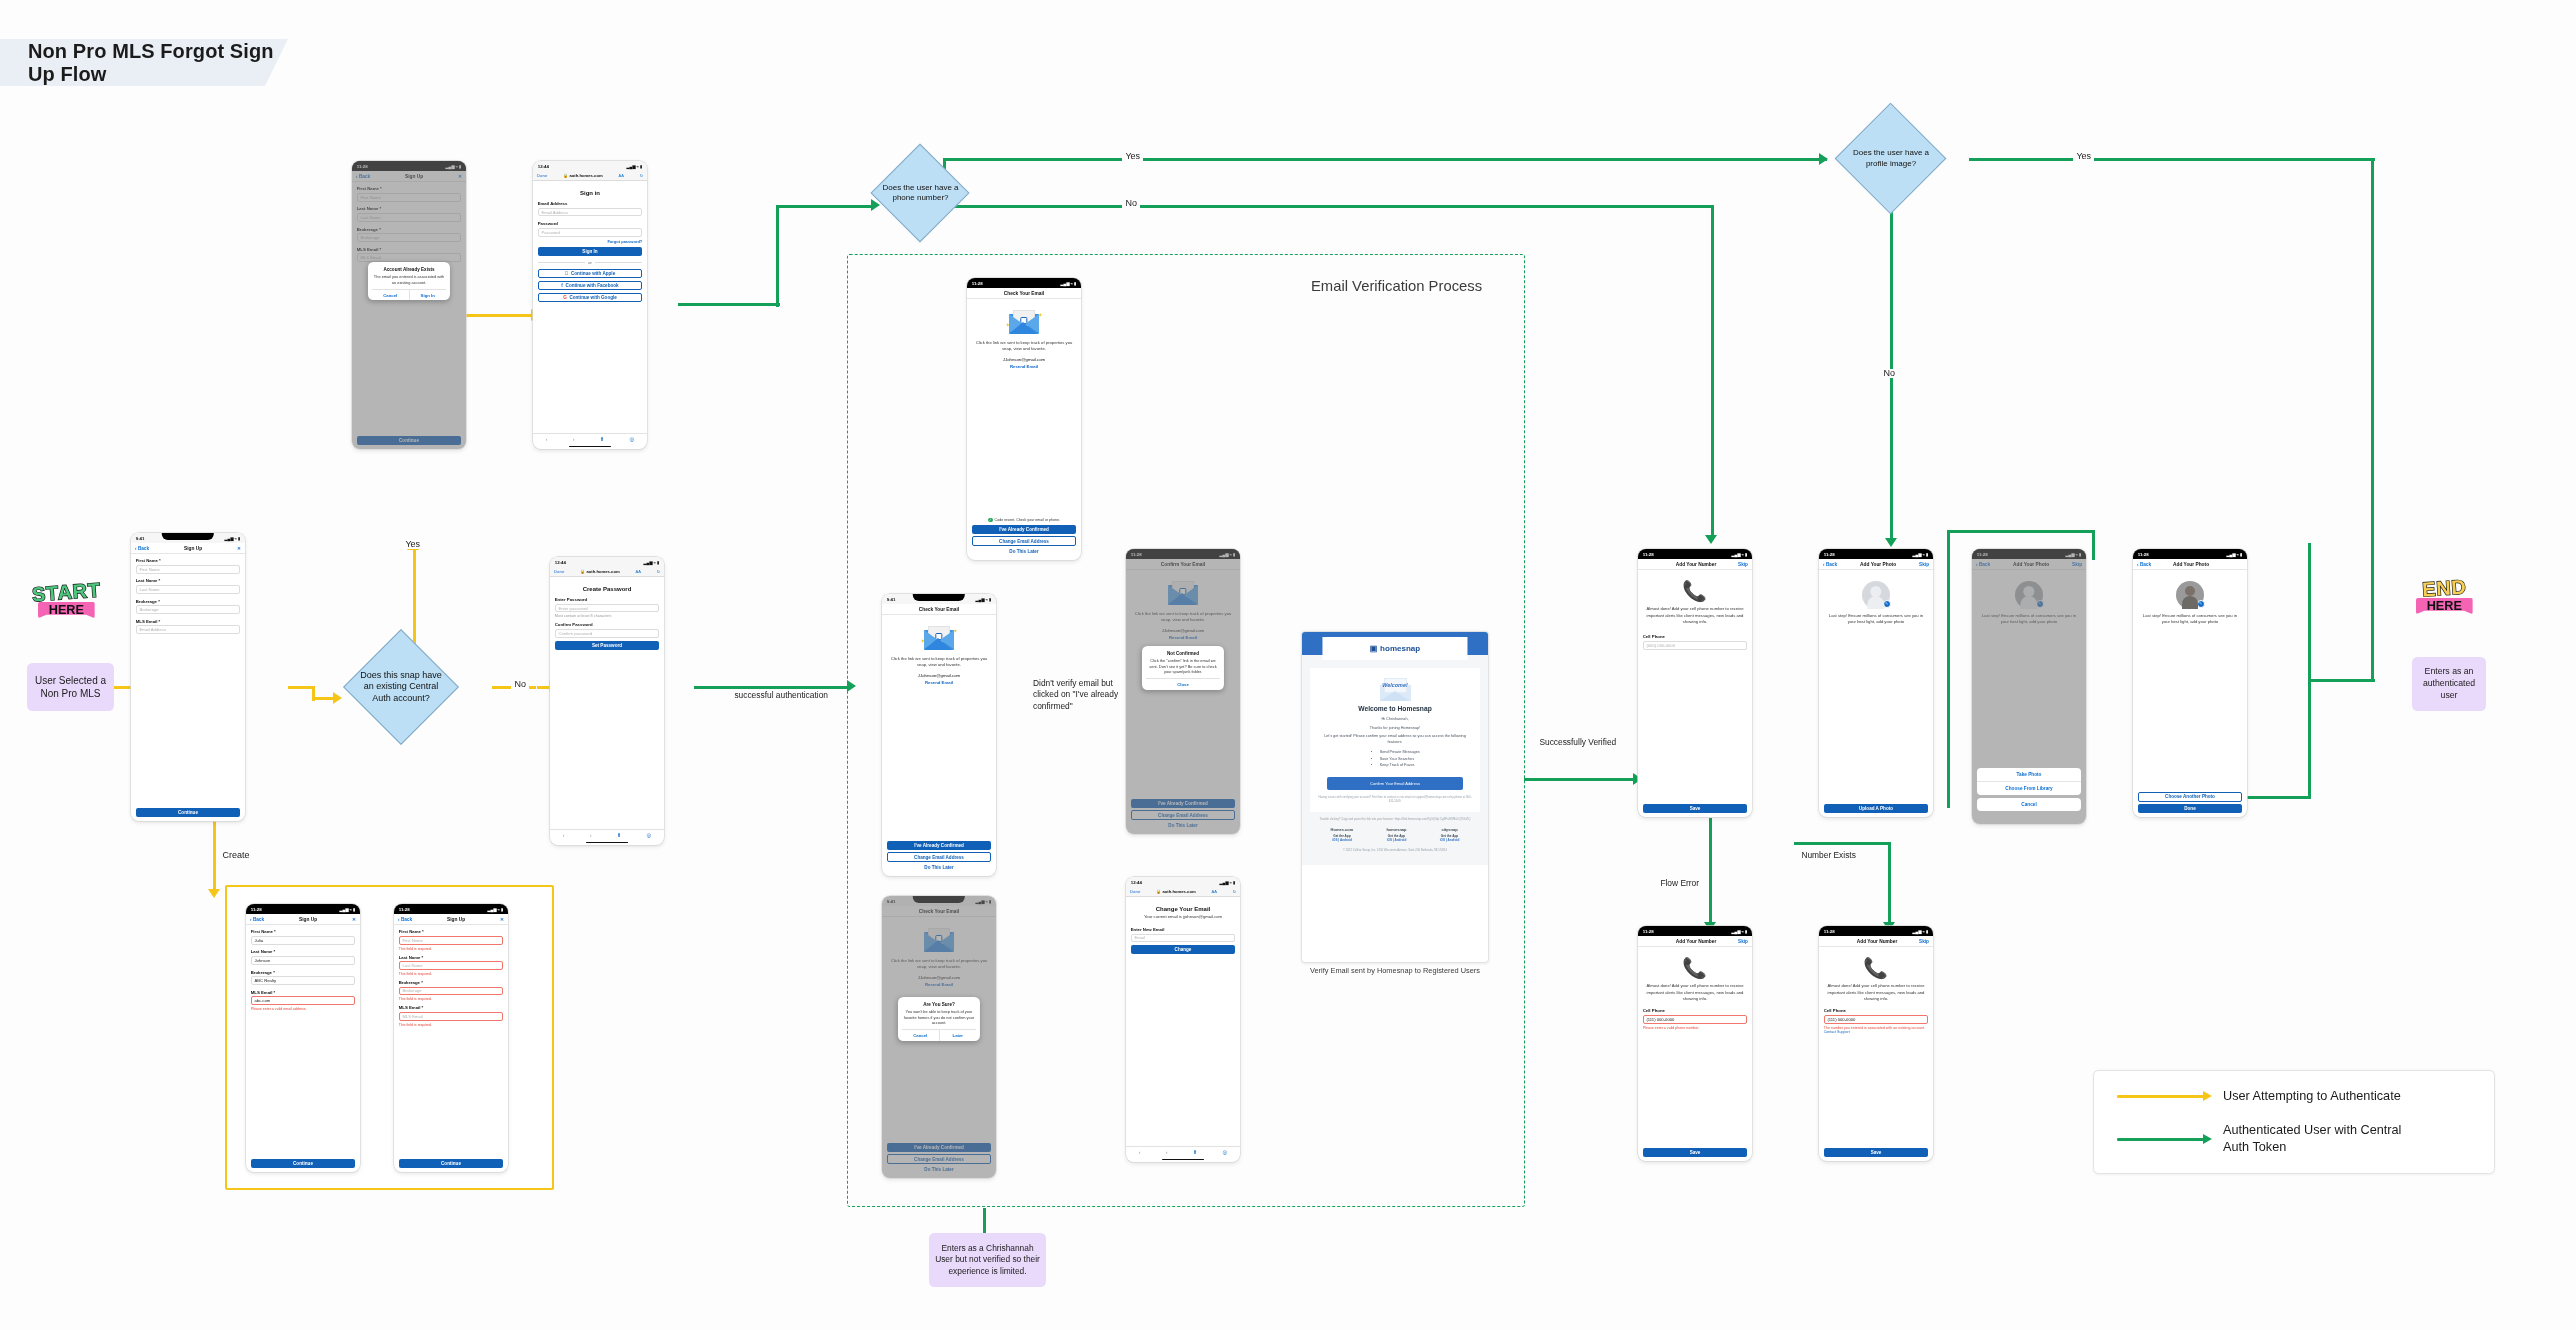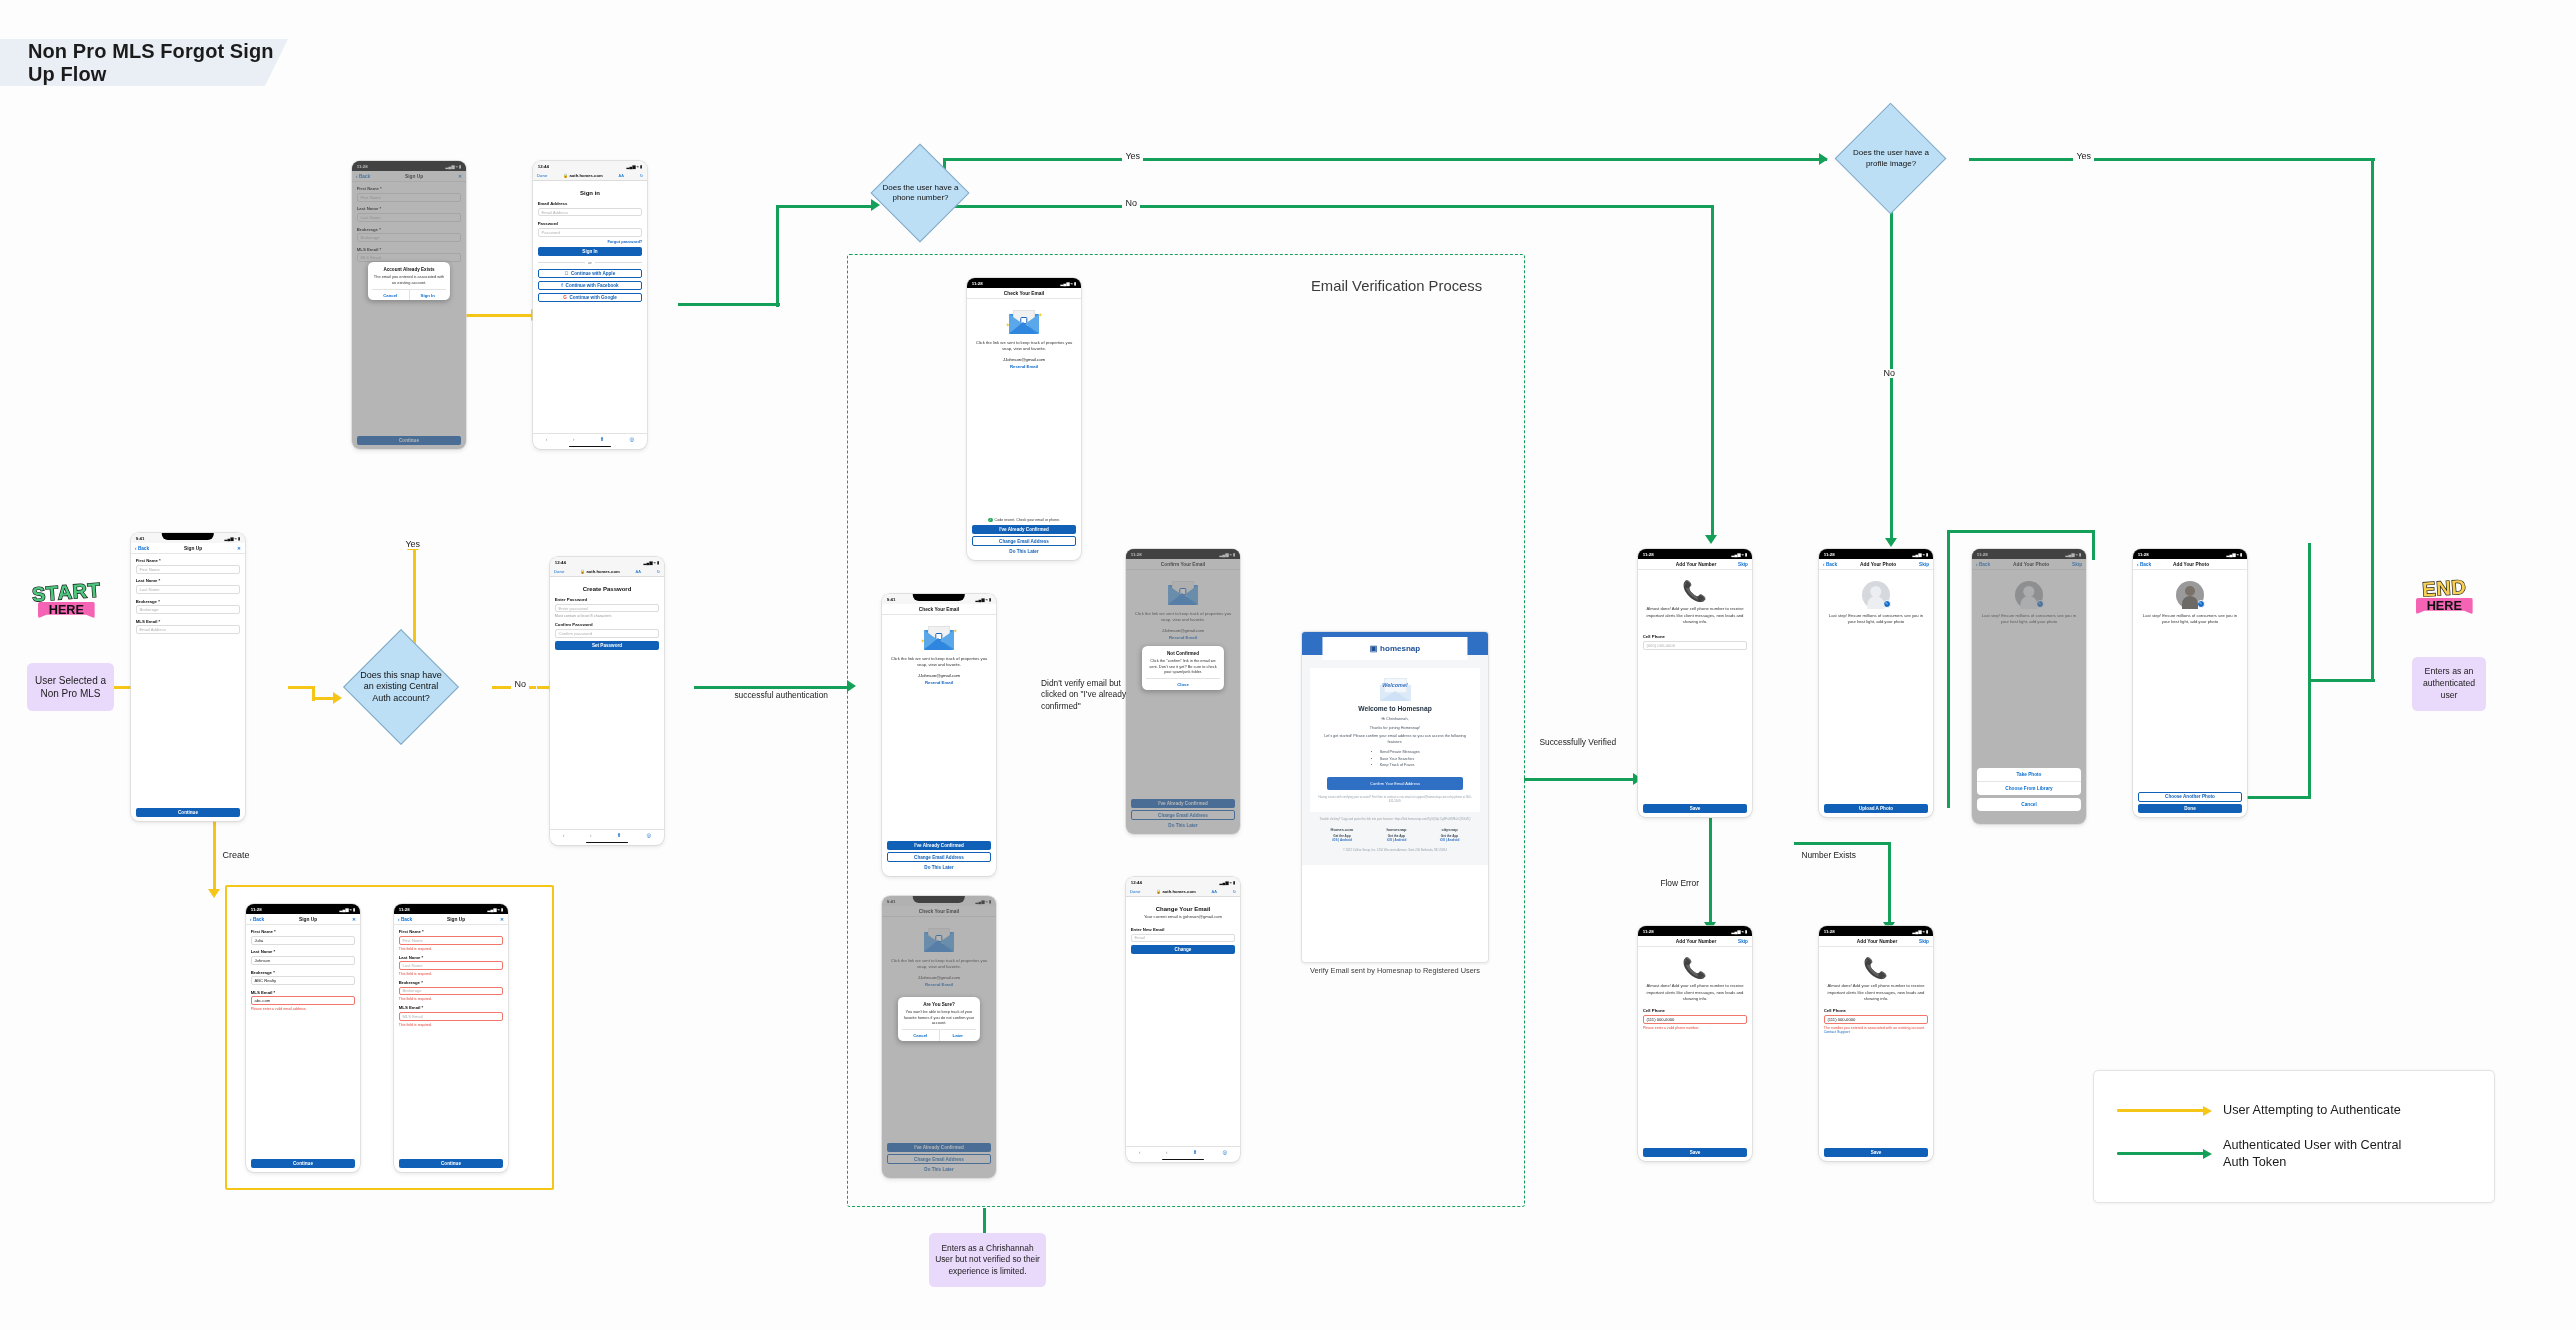--- a/index.html
+++ b/index.html
@@ -712,21 +712,21 @@
     </div>
     <div class="safari-tabbar">
       <span>‹</span>
       <span>›</span>
       <span style="color:#1068c7;">⬆</span>
       <span style="color:#1068c7;">◎</span>
     </div>
     <div class="home-ind"></div>
   </div>
 
-  <div class="abs" style="left:1033px; top:678px; width:87px; font-size:8.4px; color:#1b1b1b; line-height:1.35;margin-left:8px;">Didn't verify email but clicked on "I've already confirmed"</div>
+  <div class="abs" style="left:1033px; top:678px; width:87px; font-size:8.4px; color:#1b1b1b; line-height:1.35;">Didn't verify email but clicked on "I've already confirmed"</div>
 
   <div class="emailcard" style="left:1301px; top:631px; width:188px; height:332px;">
     <div class="em-head">
       <div class="em-logo">
         <span>▣</span>
         <span>homesnap</span>
       </div>
     </div>
     <div class="em-body">
       <div class="em-inner">
@@ -902,21 +902,21 @@
       <div class="avatar-ph photo">
         <div class="avatar-edit">✎</div>
       </div>
       <div class="illus-txt">Last step! Ensure millions of consumers see you in your best light, add your photo</div>
       <div style="flex:1"></div>
       <div class="btn-outline" style="margin-bottom:2px;">Choose Another Photo</div>
       <div class="btn-primary">Done</div>
     </div>
   </div>
 
-  <div class="legend" style="left:2093px; top:1070px; width:402px; height:133px;">
+  <div class="legend" style="left:2093px; top:1070px; width:402px; height:104px;">
     <div class="legend-row">
       <div class="legend-line y"></div>
       <div class="legend-txt">User Attempting to Authenticate</div>
     </div>
     <div class="legend-row">
       <div class="legend-line g"></div>
       <div class="legend-txt">Authenticated User with Central Auth Token</div>
     </div>
   </div>
 

